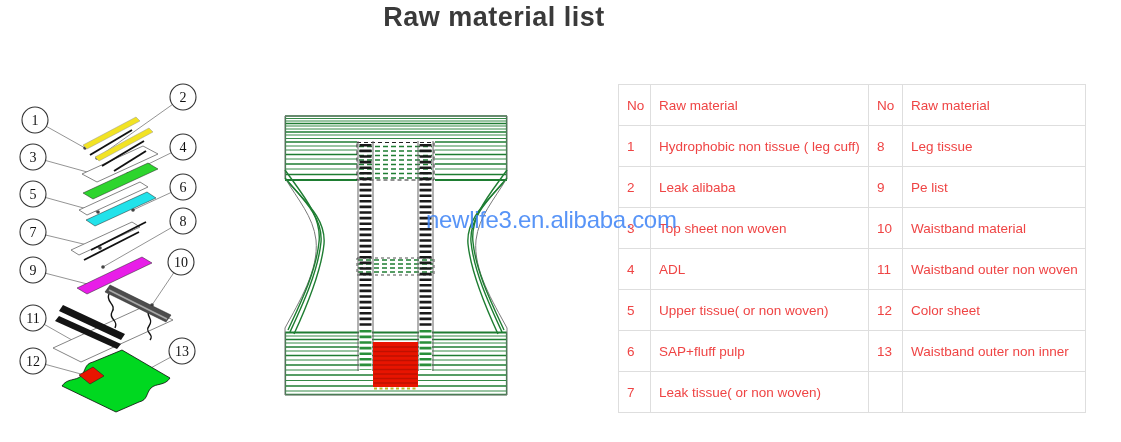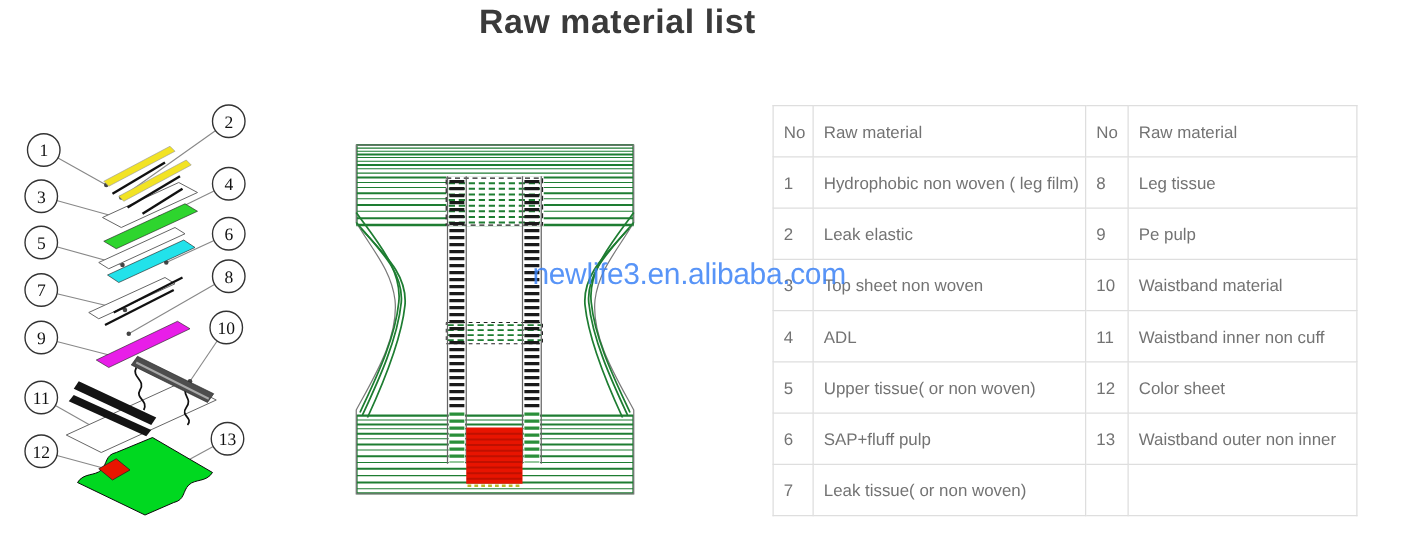--- a/index.html
+++ b/index.html
@@ -7,21 +7,21 @@
          font-family:"Liberation Sans",sans-serif;}
   .title{position:absolute;left:0;top:2px;width:988px;text-align:center;
          font-size:27px;font-weight:700;color:#3a3a3a;letter-spacing:0.5px;}
   .watermark{position:absolute;left:426px;top:206px;font-size:24px;color:#3b82f6;
          opacity:.85;letter-spacing:-0.3px;z-index:9;white-space:nowrap;}
   .svgbox{position:absolute;}
   #exploded{left:5px;top:80px;}
   #diaper{left:282px;top:108px;}
   .tablewrap{position:absolute;left:618px;top:84px;z-index:5;}
   table.mat{border-collapse:collapse;table-layout:fixed;width:467px;
-         font-size:13.5px;color:#737373;}
+         font-size:13.5px;color:#ef4444;}
   table.mat td{border:1px solid #dedede;height:40px;padding:0 4px 0 8px;
          vertical-align:middle;background:transparent;white-space:nowrap;overflow:hidden;}
   
   .gl{stroke:#1e7d32;}
   .outline{stroke:#7a7a7a;fill:none;}
   .callout-circle{fill:#fff;stroke:#333;stroke-width:1.1;}
   .callout-num{font-family:"Liberation Serif",serif;font-size:14px;fill:#111;
          text-anchor:middle;}
   .leader{stroke:#888;stroke-width:0.9;}
   .sheet{fill:#fff;stroke:#666;stroke-width:0.8;}
@@ -267,41 +267,41 @@
         </colgroup>
       <tbody>
           <tr>
         <td>No</td>
         <td>Raw material</td>
         <td>No</td>
         <td>Raw material</td>
       </tr>
       <tr>
         <td>1</td>
-        <td>Hydrophobic non woven ( leg film)</td>
+        <td>Hydrophobic non tissue ( leg cuff)</td>
         <td>8</td>
         <td>Leg tissue</td>
       </tr>
       <tr>
         <td>2</td>
-        <td>Leak elastic</td>
+        <td>Leak alibaba</td>
         <td>9</td>
-        <td>Pe pulp</td>
+        <td>Pe list</td>
       </tr>
       <tr>
         <td>3</td>
         <td>Top sheet non woven</td>
         <td>10</td>
         <td>Waistband material</td>
       </tr>
       <tr>
         <td>4</td>
         <td>ADL</td>
         <td>11</td>
-        <td>Waistband inner non cuff</td>
+        <td>Waistband outer non woven</td>
       </tr>
       <tr>
         <td>5</td>
         <td>Upper tissue( or non woven)</td>
         <td>12</td>
         <td>Color sheet</td>
       </tr>
       <tr>
         <td>6</td>
         <td>SAP+fluff pulp</td>

